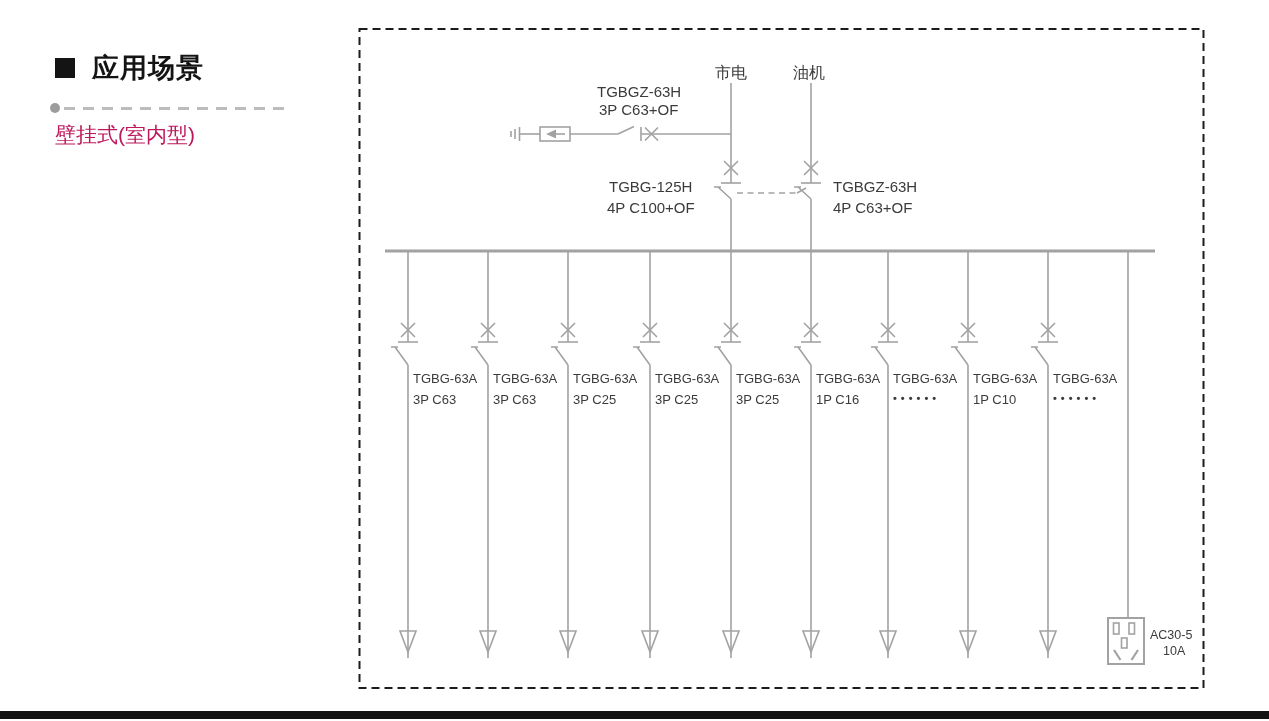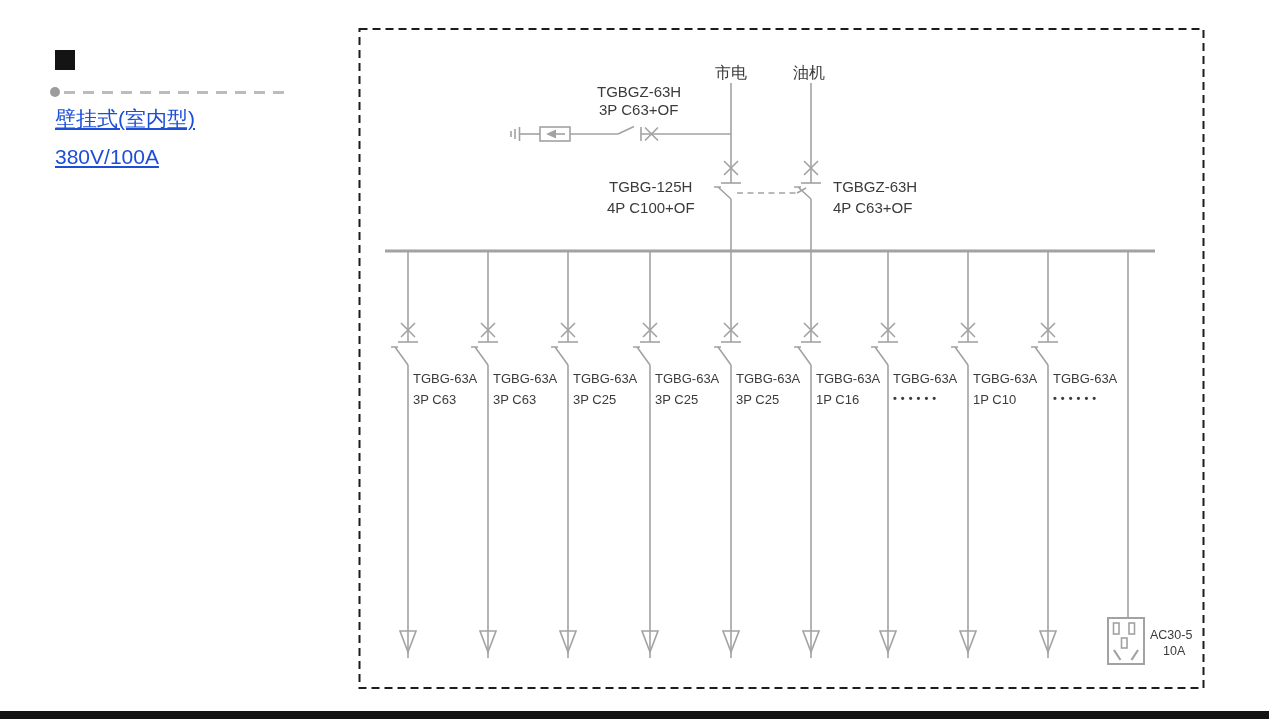--- a/index.html
+++ b/index.html
@@ -9,47 +9,47 @@
   }
   
   .left-panel{position:absolute;left:55px;top:50px;width:280px;}
   .title-row{display:flex;align-items:center;gap:17px;}
   .title-bullet{width:20px;height:20px;background:#141414;flex:0 0 auto;}
   .title-text{font-size:27px;font-weight:bold;color:#141414;letter-spacing:1px;}
   .divider-row{display:flex;align-items:center;margin:17px 0 10px -5px;width:242px;}
   .divider-dot{width:10px;height:10px;border-radius:50%;background:#9c9c9c;flex:0 0 auto;}
   .divider-line{flex:1;height:3px;margin-left:4px;
     background:repeating-linear-gradient(90deg,#bcbcbc 0 11px,transparent 11px 19px);}
-  .spec-line{font-size:21px;color:#1d4ed8;margin:0 0 15px 0;line-height:23px;text-decoration:underline;}
+  .spec-line{font-size:21px;color:#be185d;margin:0 0 15px 0;line-height:23px;}
   
   svg.diagram{position:absolute;left:0;top:0;}
   svg text{font-family:"Liberation Sans","DejaVu Sans",sans-serif;fill:#3b3b3b;}
   .src-label{font-size:16px;}
   .comp-label{font-size:15px;}
   .branch-label{font-size:13px;}
   .dots{font-size:11px;font-weight:bold;letter-spacing:4px;}
   .socket-label{font-size:12.5px;}
   
   .bottom-bar{position:absolute;left:0;top:711px;width:1269px;height:8px;background:#131313;}
 </style>
 </head>
 <body>
 
 <div class="page">
 
   <div class="left-panel">
     <div class="title-row">
       <div class="title-bullet"></div>
+      <div class="title-text">应用场景</div>
     </div>
     <div class="divider-row">
       <div class="divider-dot"></div>
       <div class="divider-line"></div>
     </div>
     <p class="spec-line">壁挂式(室内型)</p>
-    <p class="spec-line">380V/100A</p>
   </div>
 
   <svg class="diagram" width="1269" height="721" viewBox="0 0 1269 721">
 
     <rect x="359.5" y="29" width="844" height="659" fill="none" stroke="#1c1c1c" stroke-width="2" stroke-dasharray="8 5"></rect>
 
     <g stroke="#a2a2a2" stroke-width="1.6" fill="none">
 
       <g>
         <path d="M731 83 V183"></path>

